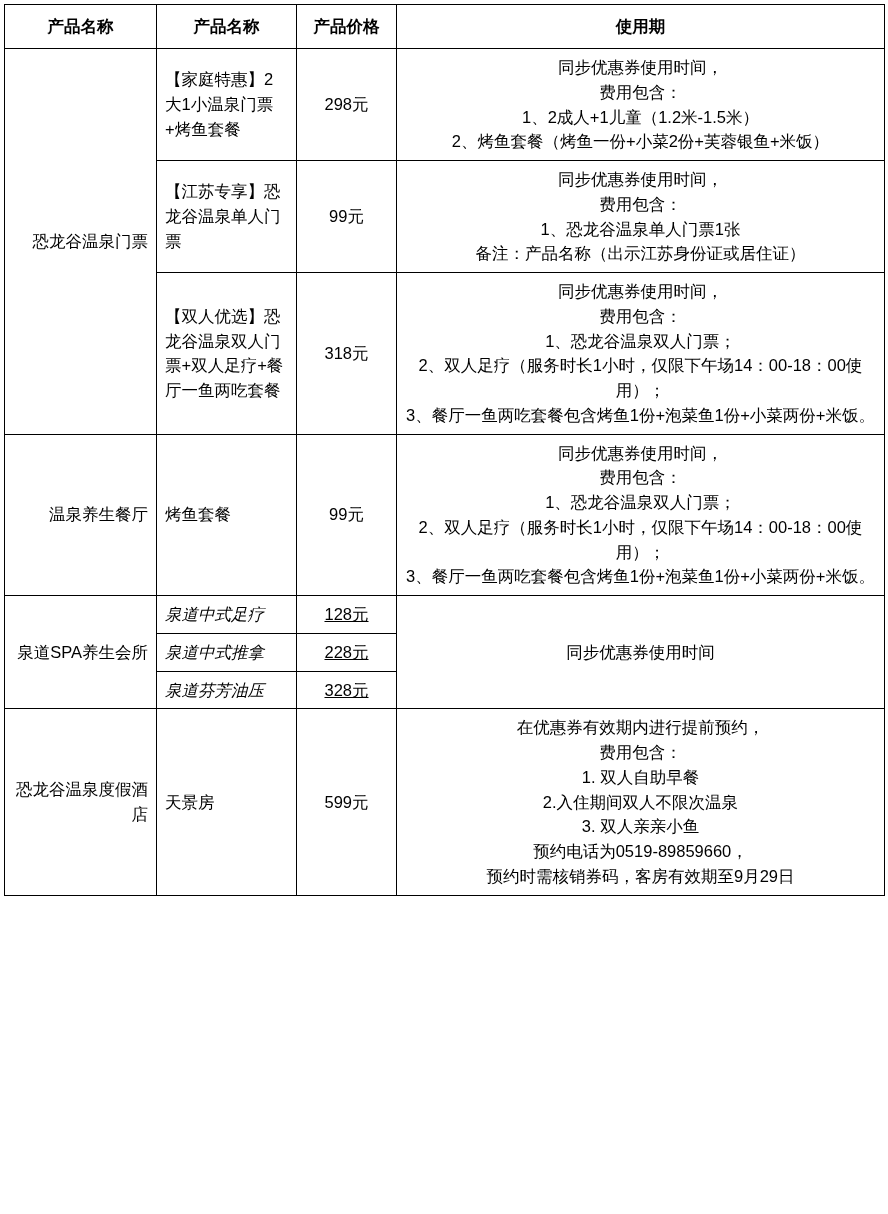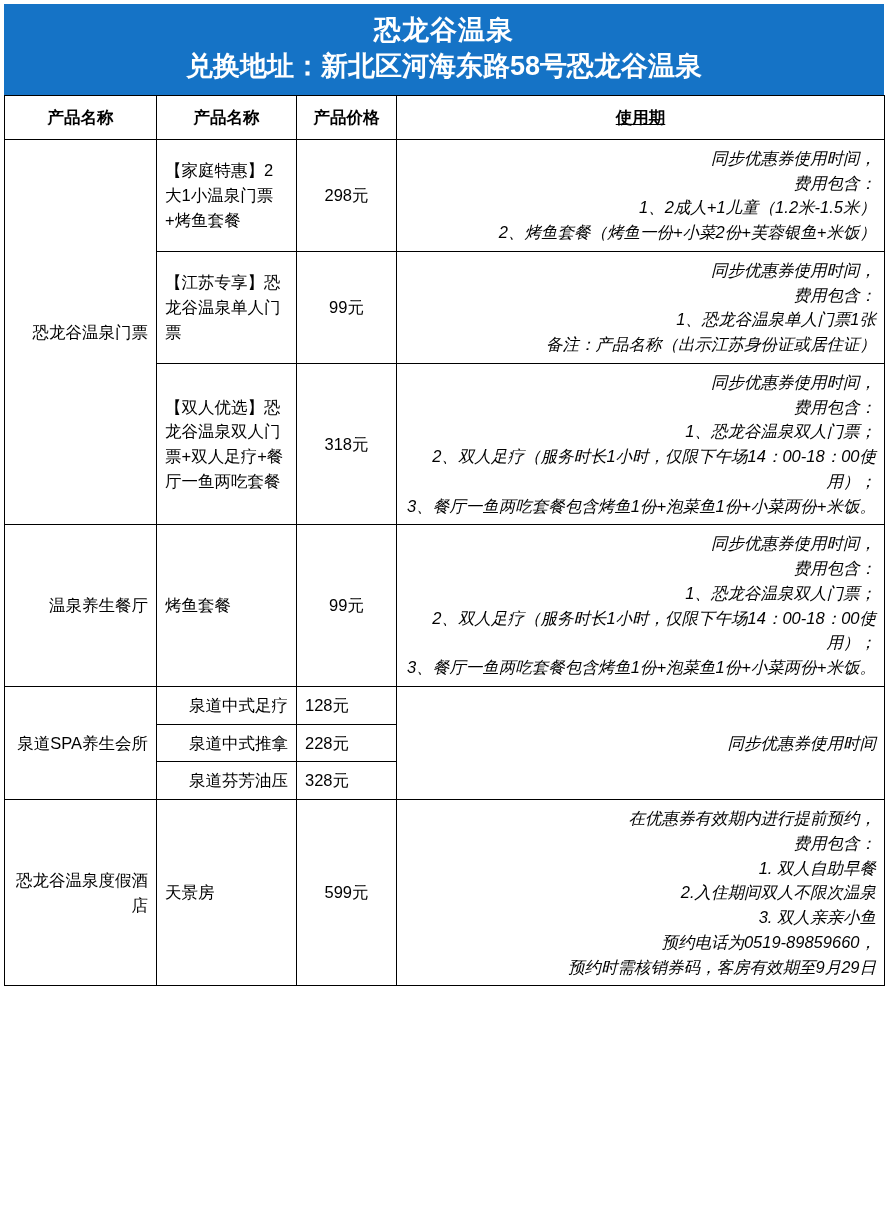--- a/index.html
+++ b/index.html
@@ -50,69 +50,66 @@
   thead th {
     font-weight: bold;
     text-align: center;
     font-size: 17px;
     padding: 10px 6px;
     height: 44px;
   }
   th.col-cat { width: 152px; }
   th.col-name { width: 140px; margin-left: 8px; }
   th.col-price { width: 100px; }
-  th.col-period { width: 488px; text-decoration: underline; }
+  th.col-period { width: 488px; }
 
   td.cat {
     text-align: right;
     font-size: 17px;
   }
   td.name {
     text-align: left;
     font-size: 16.5px;
     line-height: 1.55;
   }
   td.price {
     text-align: center;
     font-size: 16.5px;
     margin-left: 40px;
   }
   td.period {
-    text-align: right;
+    text-align: center;
     font-size: 16.5px;
     line-height: 1.65;
     vertical-align: top;
     padding-top: 10px;
-    font-style: italic;
   }
   td.period.mid {
     vertical-align: middle;
     padding-top: 6px;
   }
   .period-line { white-space: normal; }
   td.spa-name {
-    text-align: right;
-    font-size: 16.5px;
-    padding: 4px 8px;
-  }
-  td.spa-price {
     text-align: left;
     font-size: 16.5px;
     padding: 4px 8px;
+    font-style: italic;
+  }
+  td.spa-price {
+    text-align: center;
+    font-size: 16.5px;
+    padding: 4px 8px;
+    text-decoration: underline;
   }
 </style>
 </head>
 <body>
 
 <div class="page">
 
-  <div class="header">
-    <div class="line1">恐龙谷温泉</div>
-    <div class="line2">兑换地址：新北区河海东路58号恐龙谷温泉</div>
-  </div>
 
   <table class="main">
     <thead>
       <tr>
         <th class="col-cat">产品名称</th>
         <th class="col-name">产品名称</th>
         <th class="col-price">产品价格</th>
         <th class="col-period">使用期</th>
       </tr>
     </thead>

